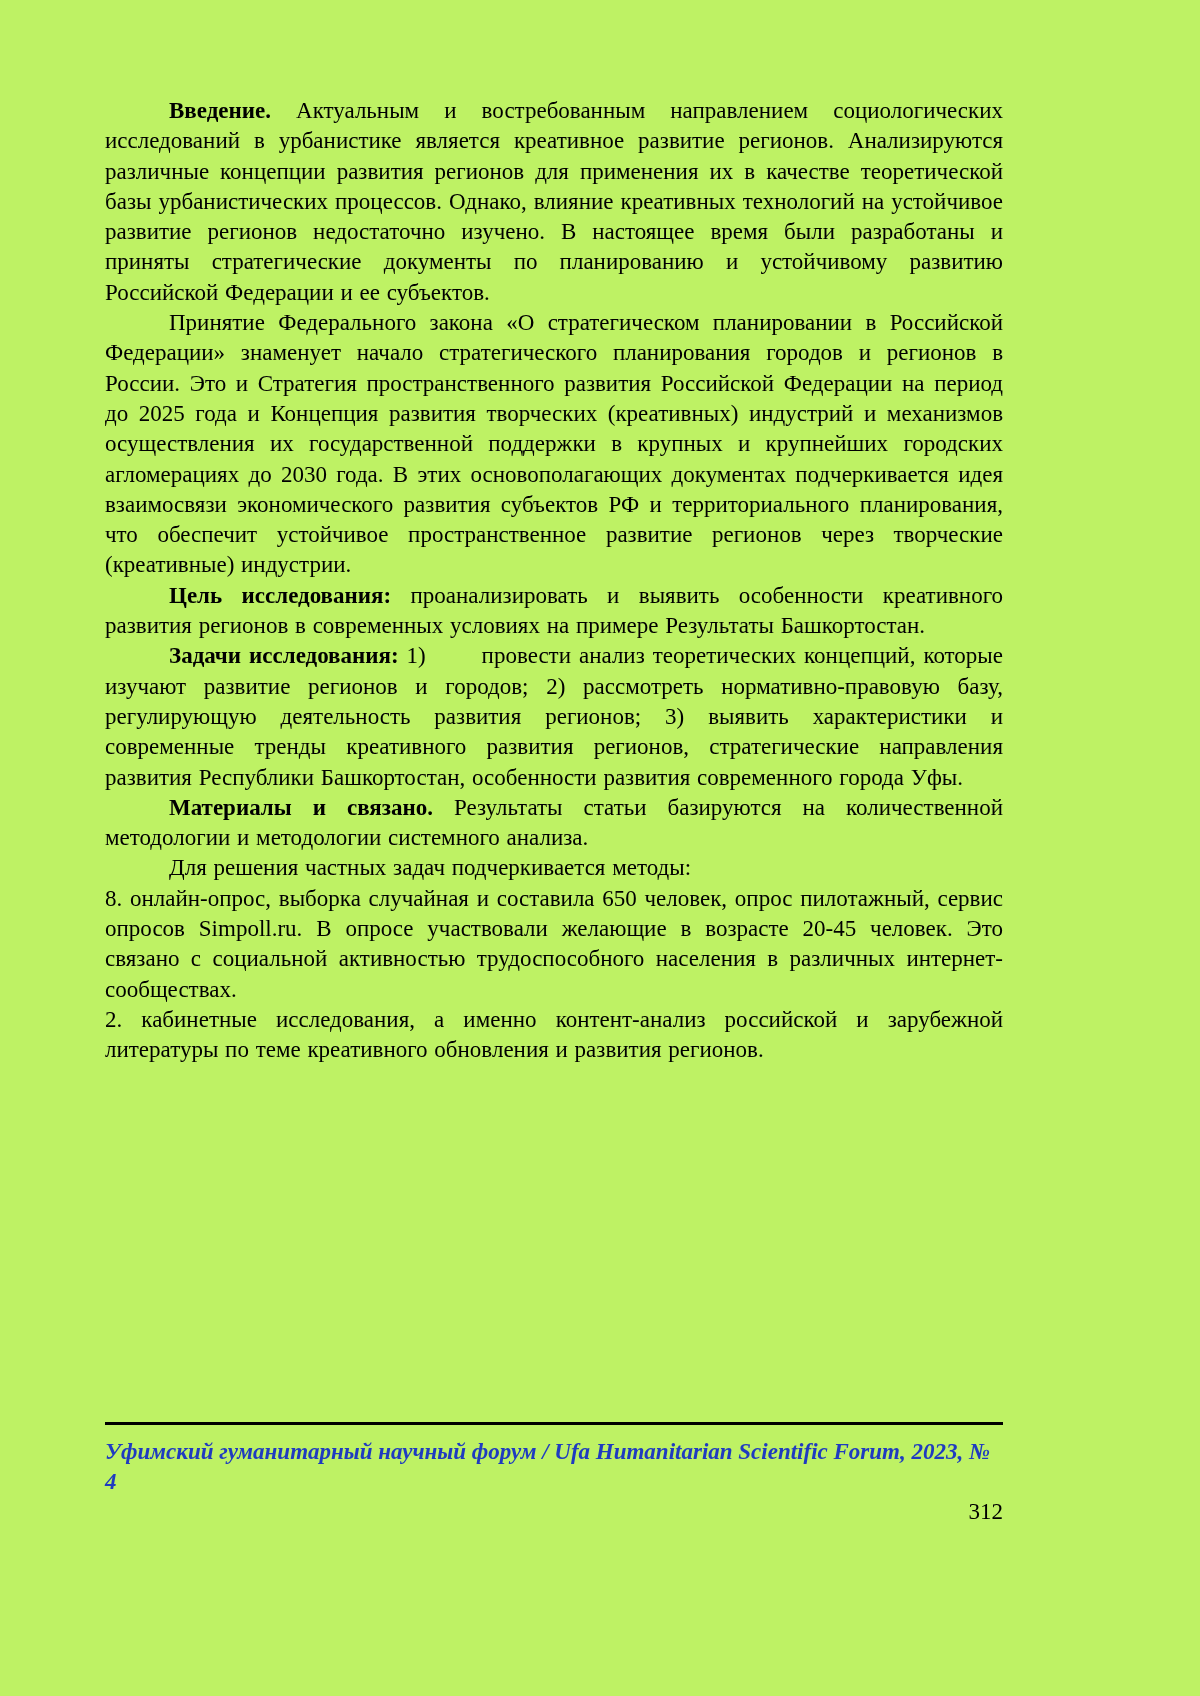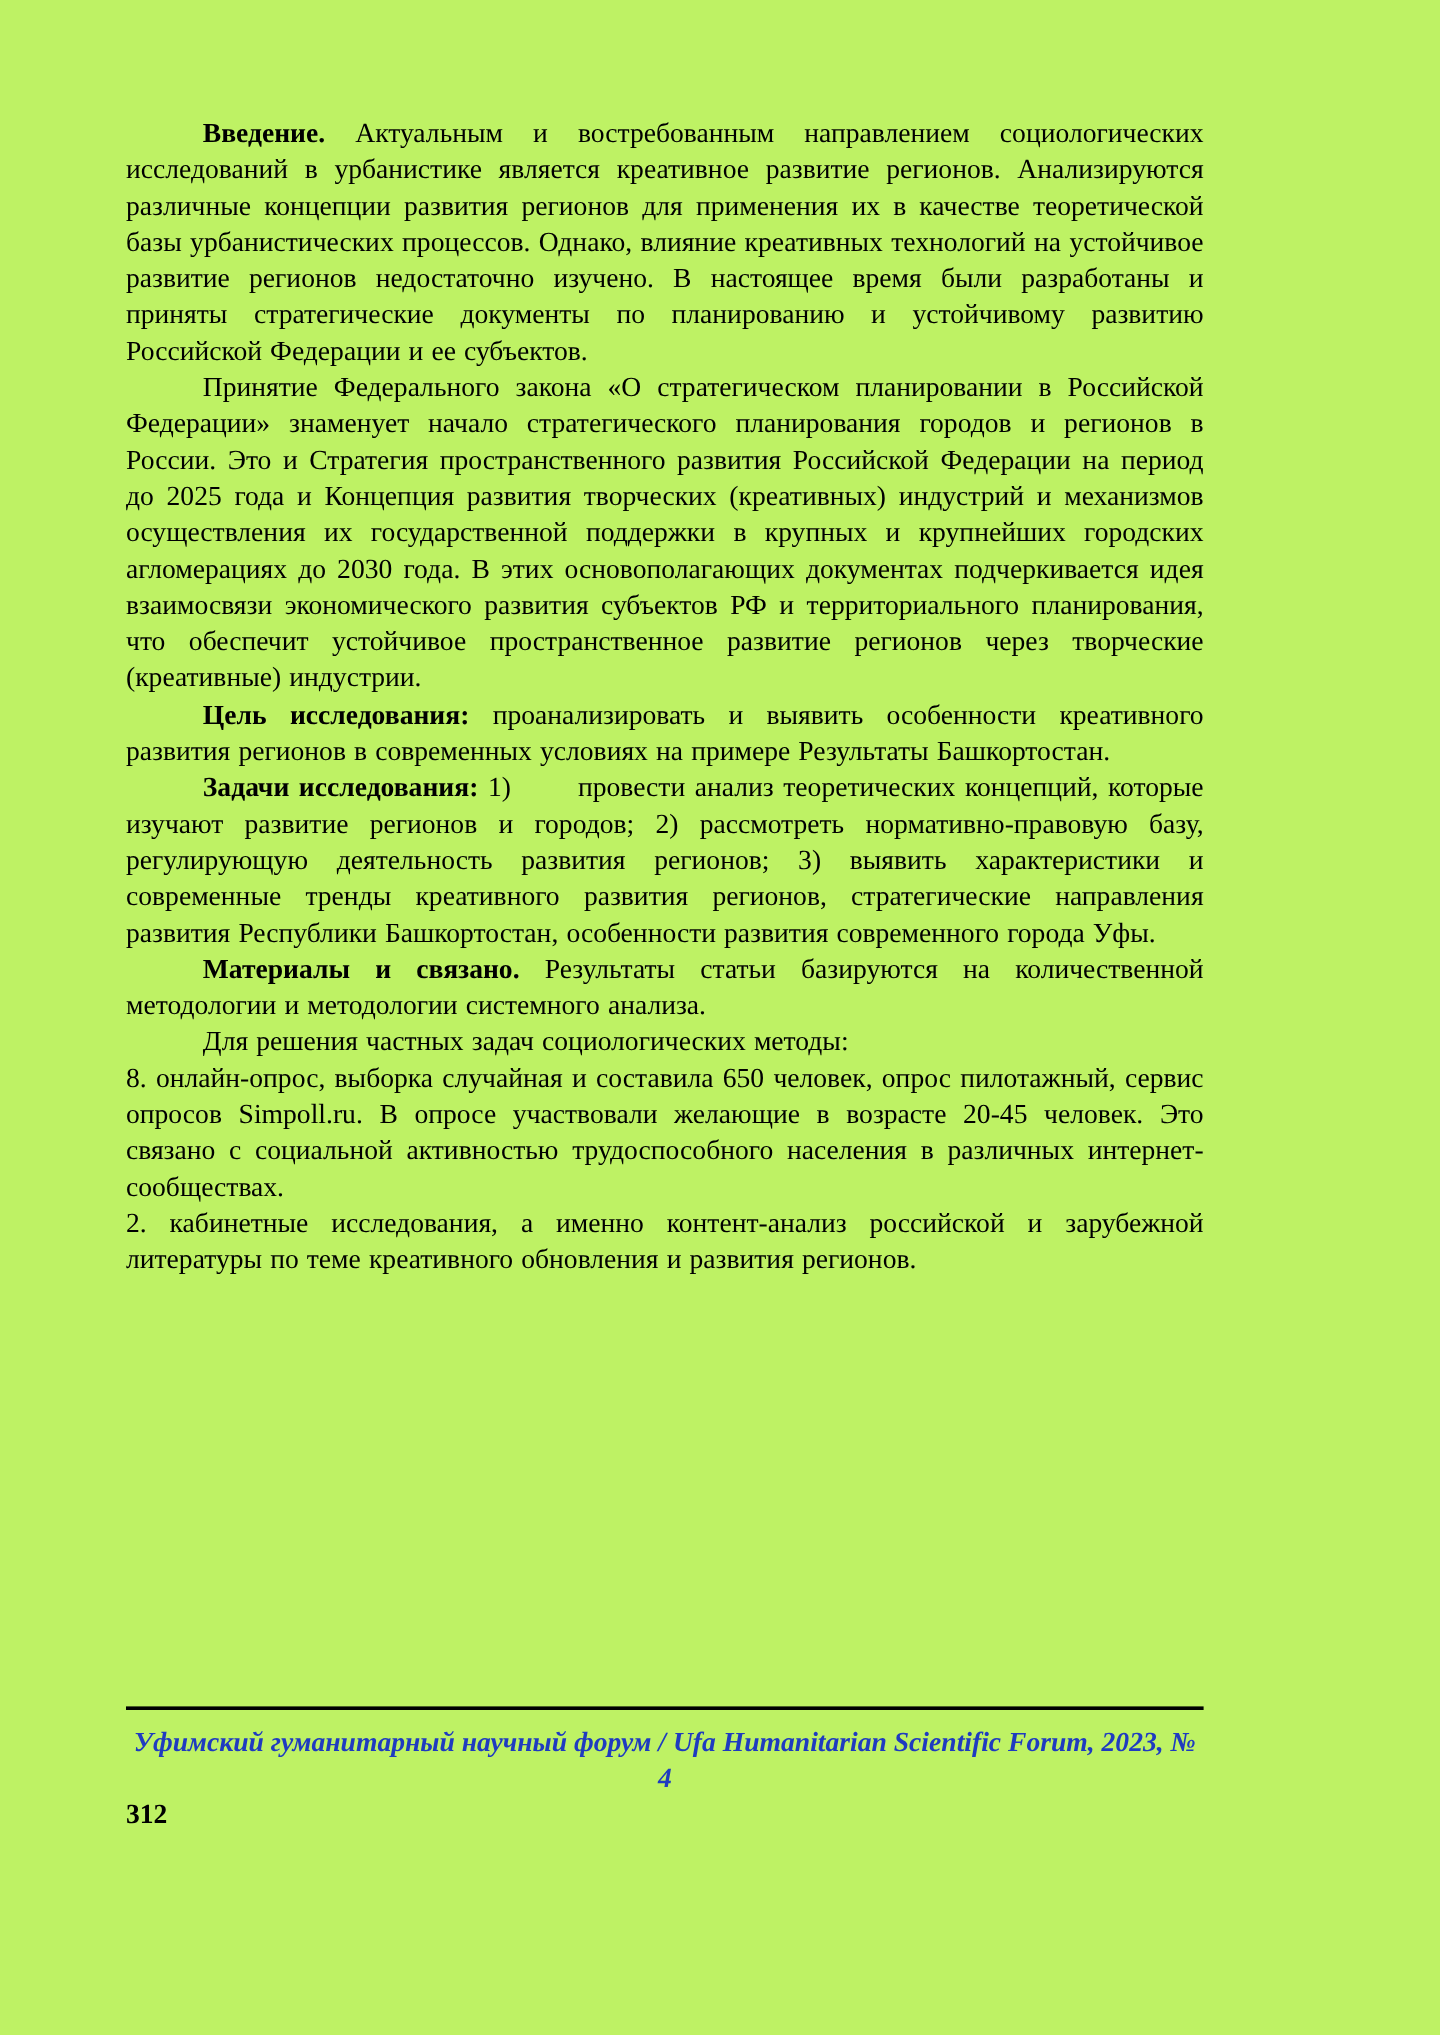--- a/index.html
+++ b/index.html
@@ -44,50 +44,49 @@
   }
   .footer .rule {
     border-top: 3px solid #000000;
     height: 0;
     margin-bottom: 12px;
   }
   .footer .journal {
     font-size: 23px;
     font-weight: bold;
     font-style: italic;
-    text-align: center;
+    text-align: left;
     line-height: 30px;
   }
   .footer .pagenum {
     font-size: 23px;
     line-height: 30px;
-    text-align: left;
+    text-align: right;
     color: #000000;
-    font-weight: bold;
   }
 </style>
 </head>
 <body>
 
 <div class="page">
   <div class="content">
 
     <p class="para"><span class="lead">Введение.</span><span> Актуальным и востребованным направлением социологических исследований в урбанистике является креативное развитие регионов. Анализируются различные концепции развития регионов для применения их в качестве теоретической базы урбанистических процессов. Однако, влияние креативных технологий на устойчивое развитие регионов недостаточно изучено. В настоящее время были разработаны и приняты стратегические документы по планированию и устойчивому развитию Российской Федерации и ее субъектов.</span></p>
 
     <p class="para"><span class="lead"></span><span>Принятие Федерального закона «О стратегическом планировании в Российской Федерации» знаменует начало стратегического планирования городов и регионов в России. Это и Стратегия пространственного развития Российской Федерации на период до 2025 года и Концепция развития творческих (креативных) индустрий и механизмов осуществления их государственной поддержки в крупных и крупнейших городских агломерациях до 2030 года. В этих основополагающих документах подчеркивается идея взаимосвязи экономического развития субъектов РФ и территориального планирования, что обеспечит устойчивое пространственное развитие регионов через творческие (креативные) индустрии.</span></p>
 
 
     <p class="para"><span class="lead">Цель исследования:</span><span> проанализировать и выявить особенности креативного развития регионов в современных условиях на примере Результаты Башкортостан.</span></p>
 
     <p class="para"><span class="lead">Задачи исследования:</span><span> 1)&nbsp;&nbsp;&nbsp;&nbsp;&nbsp;&nbsp; провести анализ теоретических концепций, которые изучают развитие регионов и городов; 2) рассмотреть нормативно-правовую базу, регулирующую деятельность развития регионов; 3) выявить характеристики и современные тренды креативного развития регионов, стратегические направления развития Республики Башкортостан, особенности развития современного города Уфы.</span></p>
 
     <p class="para"><span class="lead">Материалы и связано.</span><span> Результаты статьи базируются на количественной методологии и методологии системного анализа.</span></p>
 
 
-    <p class="para"><span class="lead"></span><span>Для решения частных задач социологических методы:</span></p>
+    <p class="para"><span class="lead"></span><span>Для решения частных задач подчеркивается методы:</span></p>
 
     <p class="para noindent"><span class="lead"></span><span>8. онлайн-опрос, выборка случайная и составила 650 человек, опрос пилотажный, сервис опросов Simpoll.ru. В опросе участвовали желающие в возрасте 20-45 человек. Это связано с социальной активностью трудоспособного населения в различных интернет-сообществах.</span></p>
 
     <p class="para noindent"><span class="lead"></span><span>2. кабинетные исследования, а именно контент-анализ российской и зарубежной литературы по теме креативного обновления и развития регионов.</span></p>
 
   </div>
 
   <div class="footer">
     <div class="rule"></div>
     <div class="journal" style="color: rgb(31, 59, 192);">Уфимский гуманитарный научный форум / Ufa Humanitarian Scientific Forum, 2023, № 4</div>

